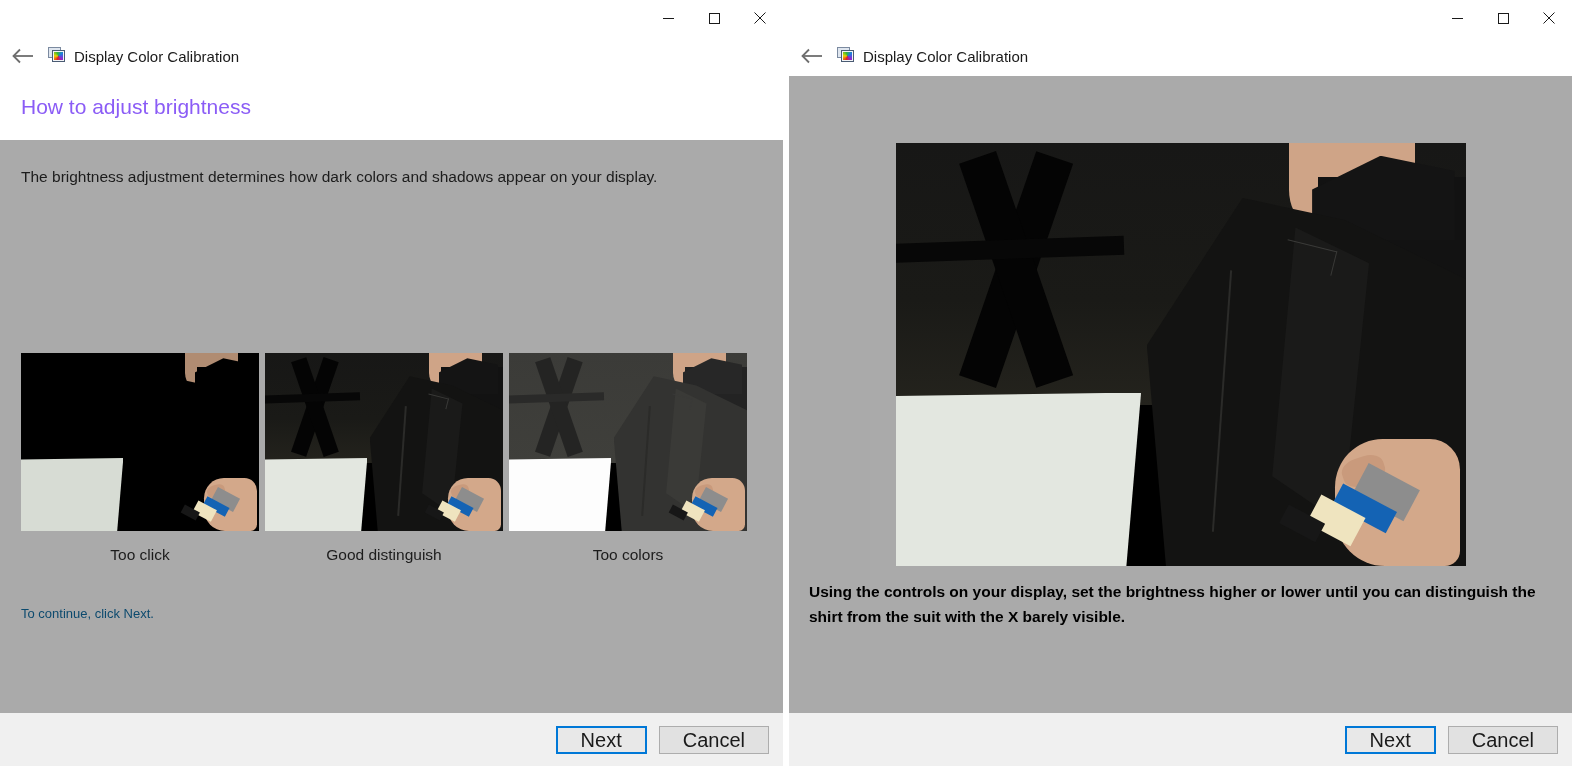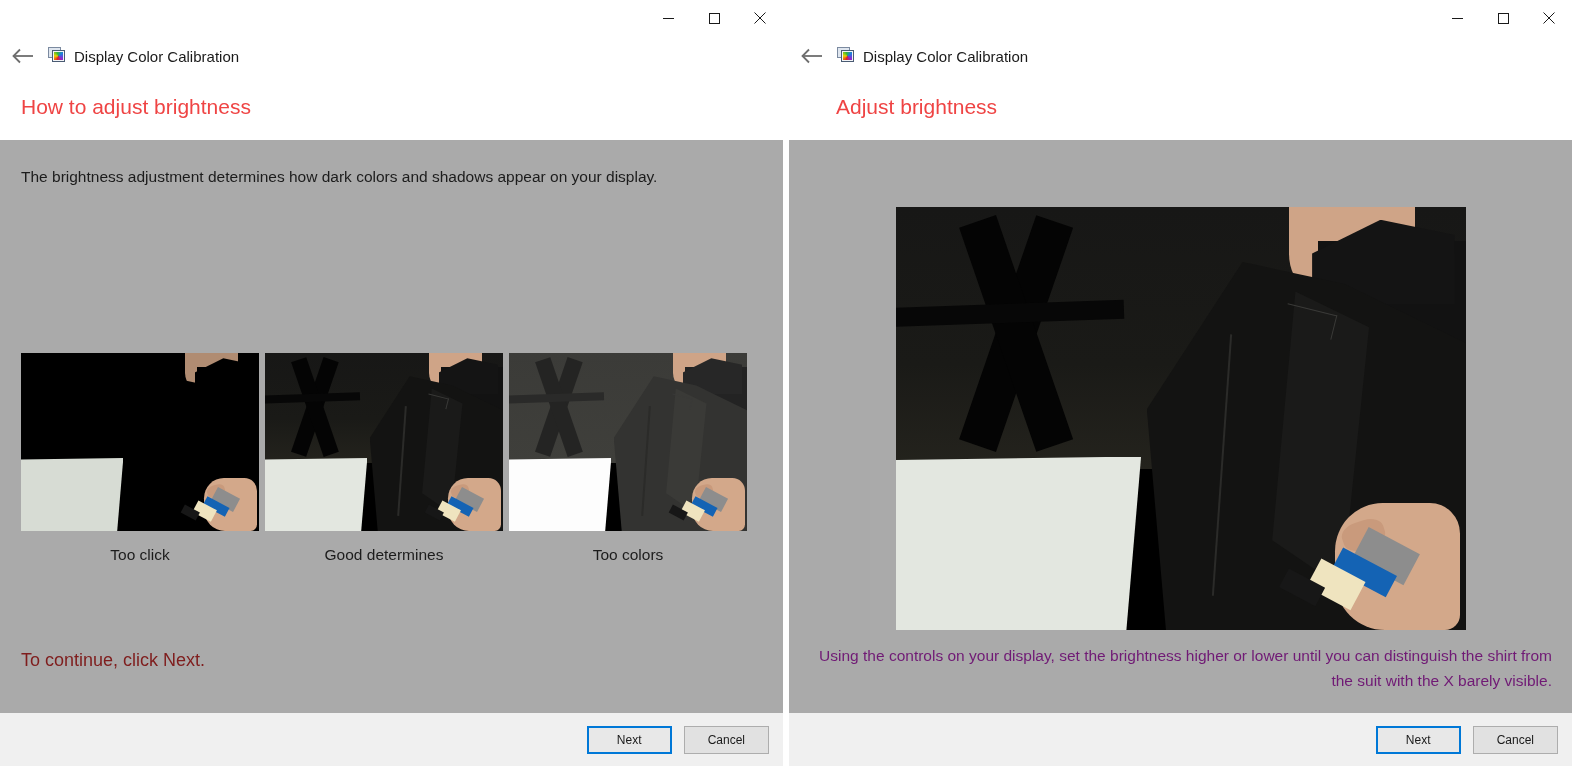--- a/index.html
+++ b/index.html
@@ -99,21 +99,21 @@
   }
 
   
   .heading {
     flex: 0 0 auto;
     padding: 20px 0 22px 21px;
     background: #ffffff;
   }
   .heading .htext {
     font-size: 21px;
-    color: #ef4444;
+    color: #8b5cf6;
     line-height: 1;
     white-space: nowrap;
   }
   #window-right .heading { padding-left: 47px; }
 
   
   .content {
     flex: 1 1 auto;
     background: #aaaaaa;
     position: relative;
@@ -149,23 +149,22 @@
     text-align: center;
     margin-top: 15px;
     font-size: 15.5px;
     color: #1c1c1c;
     width: 238px;
   }
   .continue {
     position: absolute;
     left: 21px;
     top: 466px;
-    font-size: 18px;
-    color: #7f1d1d;
-    margin-top: 44px;
+    font-size: 13px;
+    color: #0c4a6e;
   }
 
   
   .scene { position: absolute; inset: 0; overflow: hidden; }
   .scene .backdrop {
     position: absolute; left: 0; top: 0; right: 0; height: 62%;
     background: linear-gradient(180deg, #171716 0%, #1a1a17 60%, #24231d 100%);
   }
   .scene .xmark {
     position: absolute;
@@ -312,42 +311,43 @@
     top: 67px;
     width: 570px;
     height: 423px;
     overflow: hidden;
     background: #000;
   }
   .caption {
     position: absolute;
     left: 0; right: 0;
     top: 504px;
-    text-align: right;
+    text-align: left;
     font-size: 15.5px;
-    color: #701a75;
+    color: #000000;
     line-height: 1.6;
     padding: 0 20px;
+    font-weight: bold;
   }
 
   
   .footer {
     flex: 0 0 53px;
     background: #f0f0f0;
     display: flex;
     align-items: center;
     justify-content: flex-end;
     padding-right: 14px;
     gap: 12px;
   }
   .btn {
     height: 28px;
     min-width: 85px;
     padding: 0 23px;
-    font-size: 12px;
+    font-size: 20px;
     font-family: "Liberation Sans", sans-serif;
     color: #1a1a1a;
     background: #e1e1e1;
     border: 1px solid #adadad;
     cursor: default;
     line-height: 1;
   }
   .btn.primary {
     background: #e8e8e8;
     border: 2px solid #0078d7;
@@ -465,21 +465,21 @@
                   <div class="finger f2"></div>
                 </div>
               <div class="plug">
                 <div class="metal"></div>
                   <div class="blue"></div>
                 <div class="cream"></div>
                   <div class="cable"></div>
               </div>
             </div>
           </div>
-          <div class="sample-label">Good determines</div>
+          <div class="sample-label">Good distinguish</div>
         </div>
 
         <div class="sample-gap"></div>
 
         <div class="sample">
           <div class="thumb">
             <div class="scene too-bright">
               <div class="backdrop"></div>
               <div class="xmark">
                   <i></i>
@@ -552,23 +552,20 @@
       </div>
       <div class="appicon">
         <div class="mon-back"></div>
         <div class="mon-front">
             <div class="mon-screen"></div>
           </div>
       </div>
       <span class="appname">Display Color Calibration</span>
     </div>
 
-    <div class="heading">
-      <span class="htext">Adjust brightness</span>
-    </div>
 
     <div class="content">
       <div class="bigimage">
         <div class="scene good">
           <div class="backdrop"></div>
           <div class="xmark">
               <i></i>
               <i></i>
             </div>
           <div class="barline"></div>

